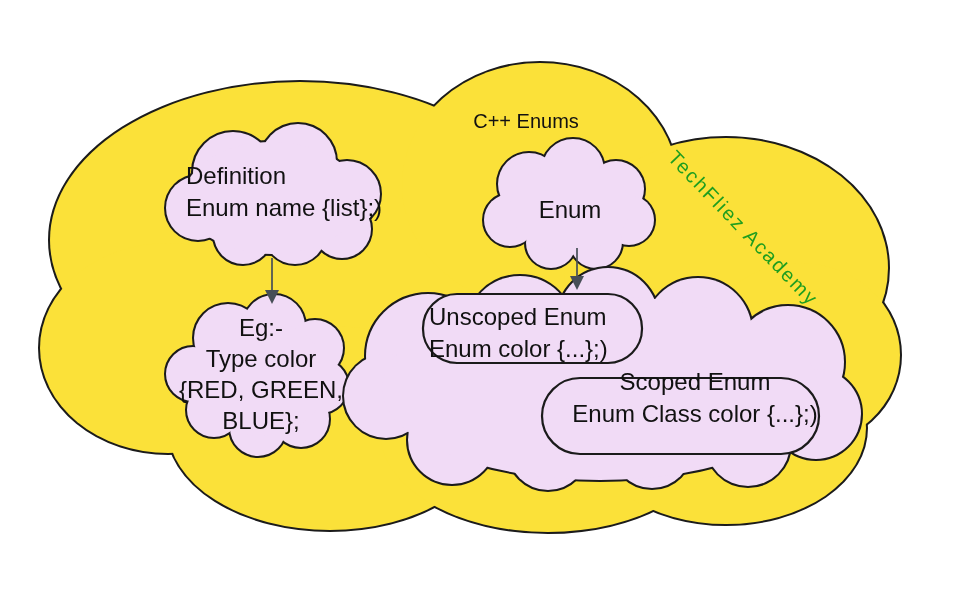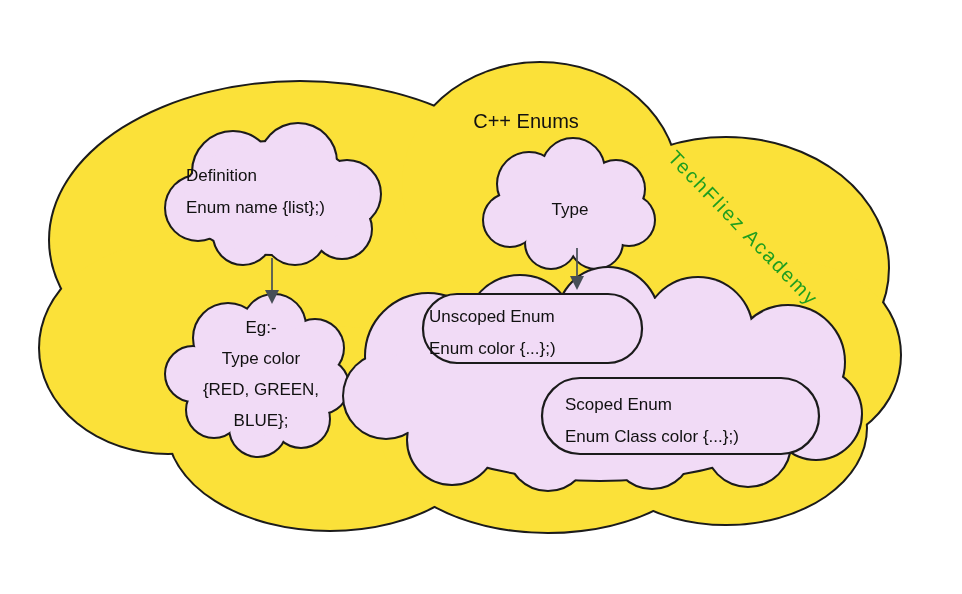--- a/index.html
+++ b/index.html
@@ -15,21 +15,21 @@
   .canvas svg{position:absolute;left:0;top:0;}
   
   .ystroke *{fill:var(--main-cloud);stroke:var(--outline);stroke-width:4;}
   .yfill   *{fill:var(--main-cloud);stroke:none;}
   .pstroke *{fill:var(--node-cloud);stroke:var(--outline);stroke-width:4;}
   .pfill   *{fill:var(--node-cloud);stroke:none;}
   .pill{fill:var(--node-cloud);stroke:var(--outline);stroke-width:2.2;}
   .arrow line{stroke:var(--arrow);stroke-width:1.7;}
   .arrow path{fill:var(--arrow);stroke:none;}
   .txt{
-    position:absolute;font-size:17px;line-height:31px;
+    position:absolute;font-size:24px;line-height:31px;
     white-space:pre-line;color:var(--text);
   }
   .center{text-align:center;}
   .title{font-size:20px;}
   .watermark{
     color:var(--watermark);letter-spacing:2px;font-size:20px;
     transform:rotate(46deg);transform-origin:50% 50%;
   }
 </style>
 </head>
@@ -177,25 +177,25 @@
     </g>
   </svg>
 
   <div class="txt title center" style="left:406px;top:106px;width:240px;">C++ Enums</div>
 
   <div class="txt watermark center" style="left:602px;top:213px;width:282px;">TechFliez Academy</div>
 
   <div class="txt" style="left:186px;top:160px;width:210px;line-height:32px;">Definition
 Enum name {list};)</div>
 
-  <div class="txt center" style="left:510px;top:194px;width:120px;">Type</div>
+  <div class="txt center" style="left:510px;top:194px;width:120px;">Enum</div>
 
   <div class="txt center" style="left:163px;top:312px;width:196px;">Eg:-
 Type color
 {RED, GREEN,
 BLUE};</div>
 
   <div class="txt" style="left:429px;top:301px;width:210px;line-height:32px;">Unscoped Enum
 Enum color {...};)</div>
 
-  <div class="txt" style="left:565px;top:389px;width:260px;line-height:32px;">Scoped Enum
+  <div class="txt" style="left:565px;top:366px;width:260px;line-height:32px;text-align:center;">Scoped Enum
 Enum Class color {...};)</div>
 </div>
 
 </body></html>

